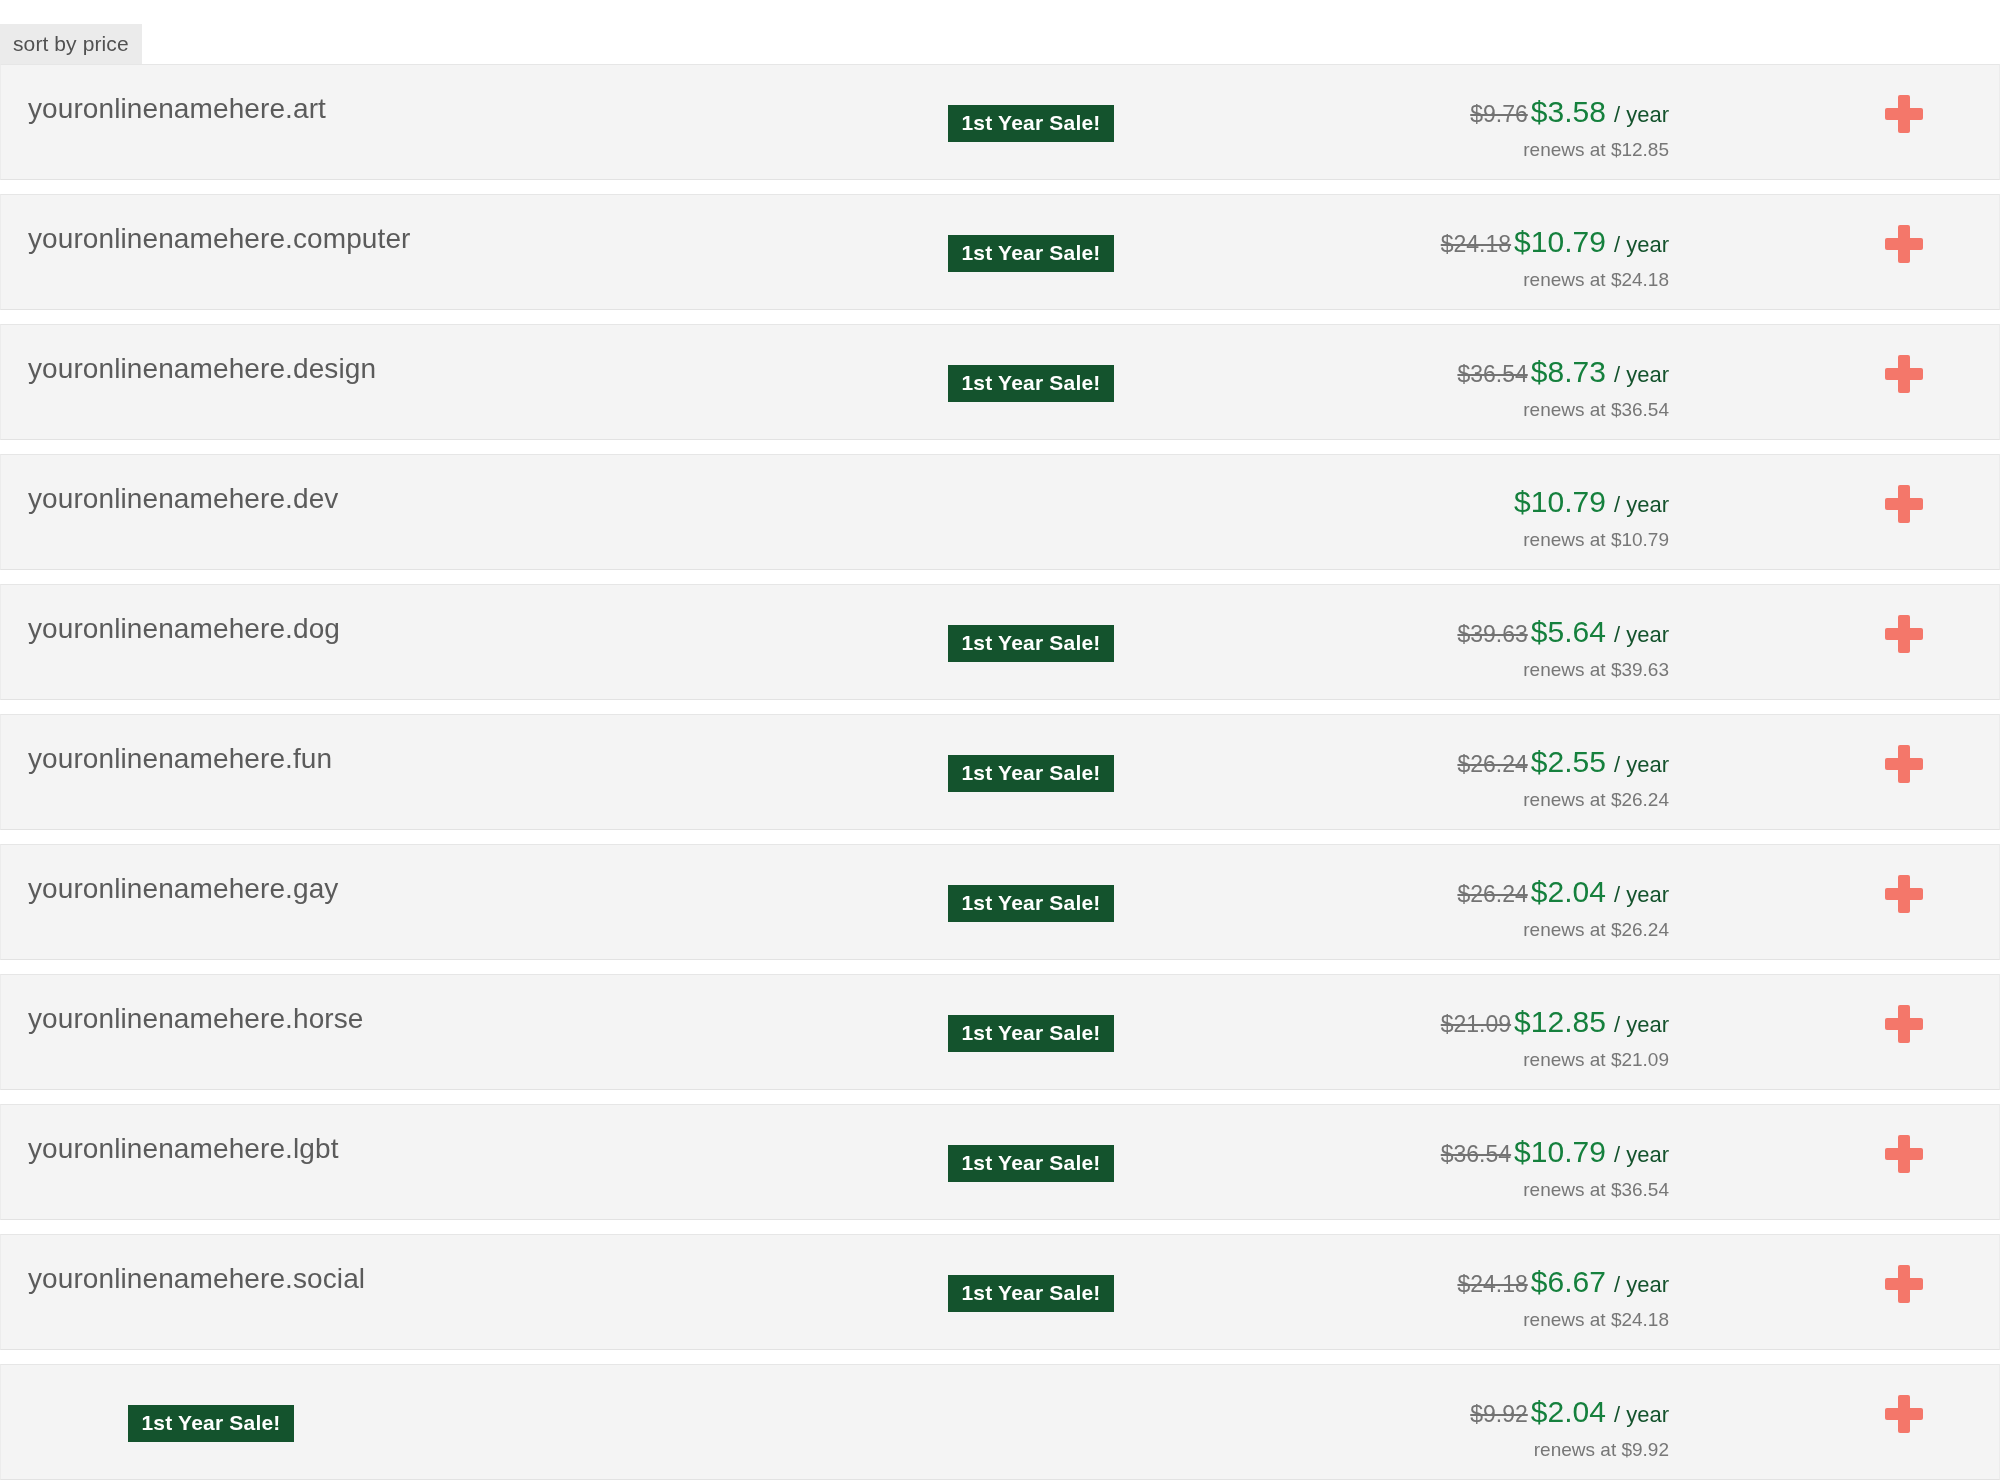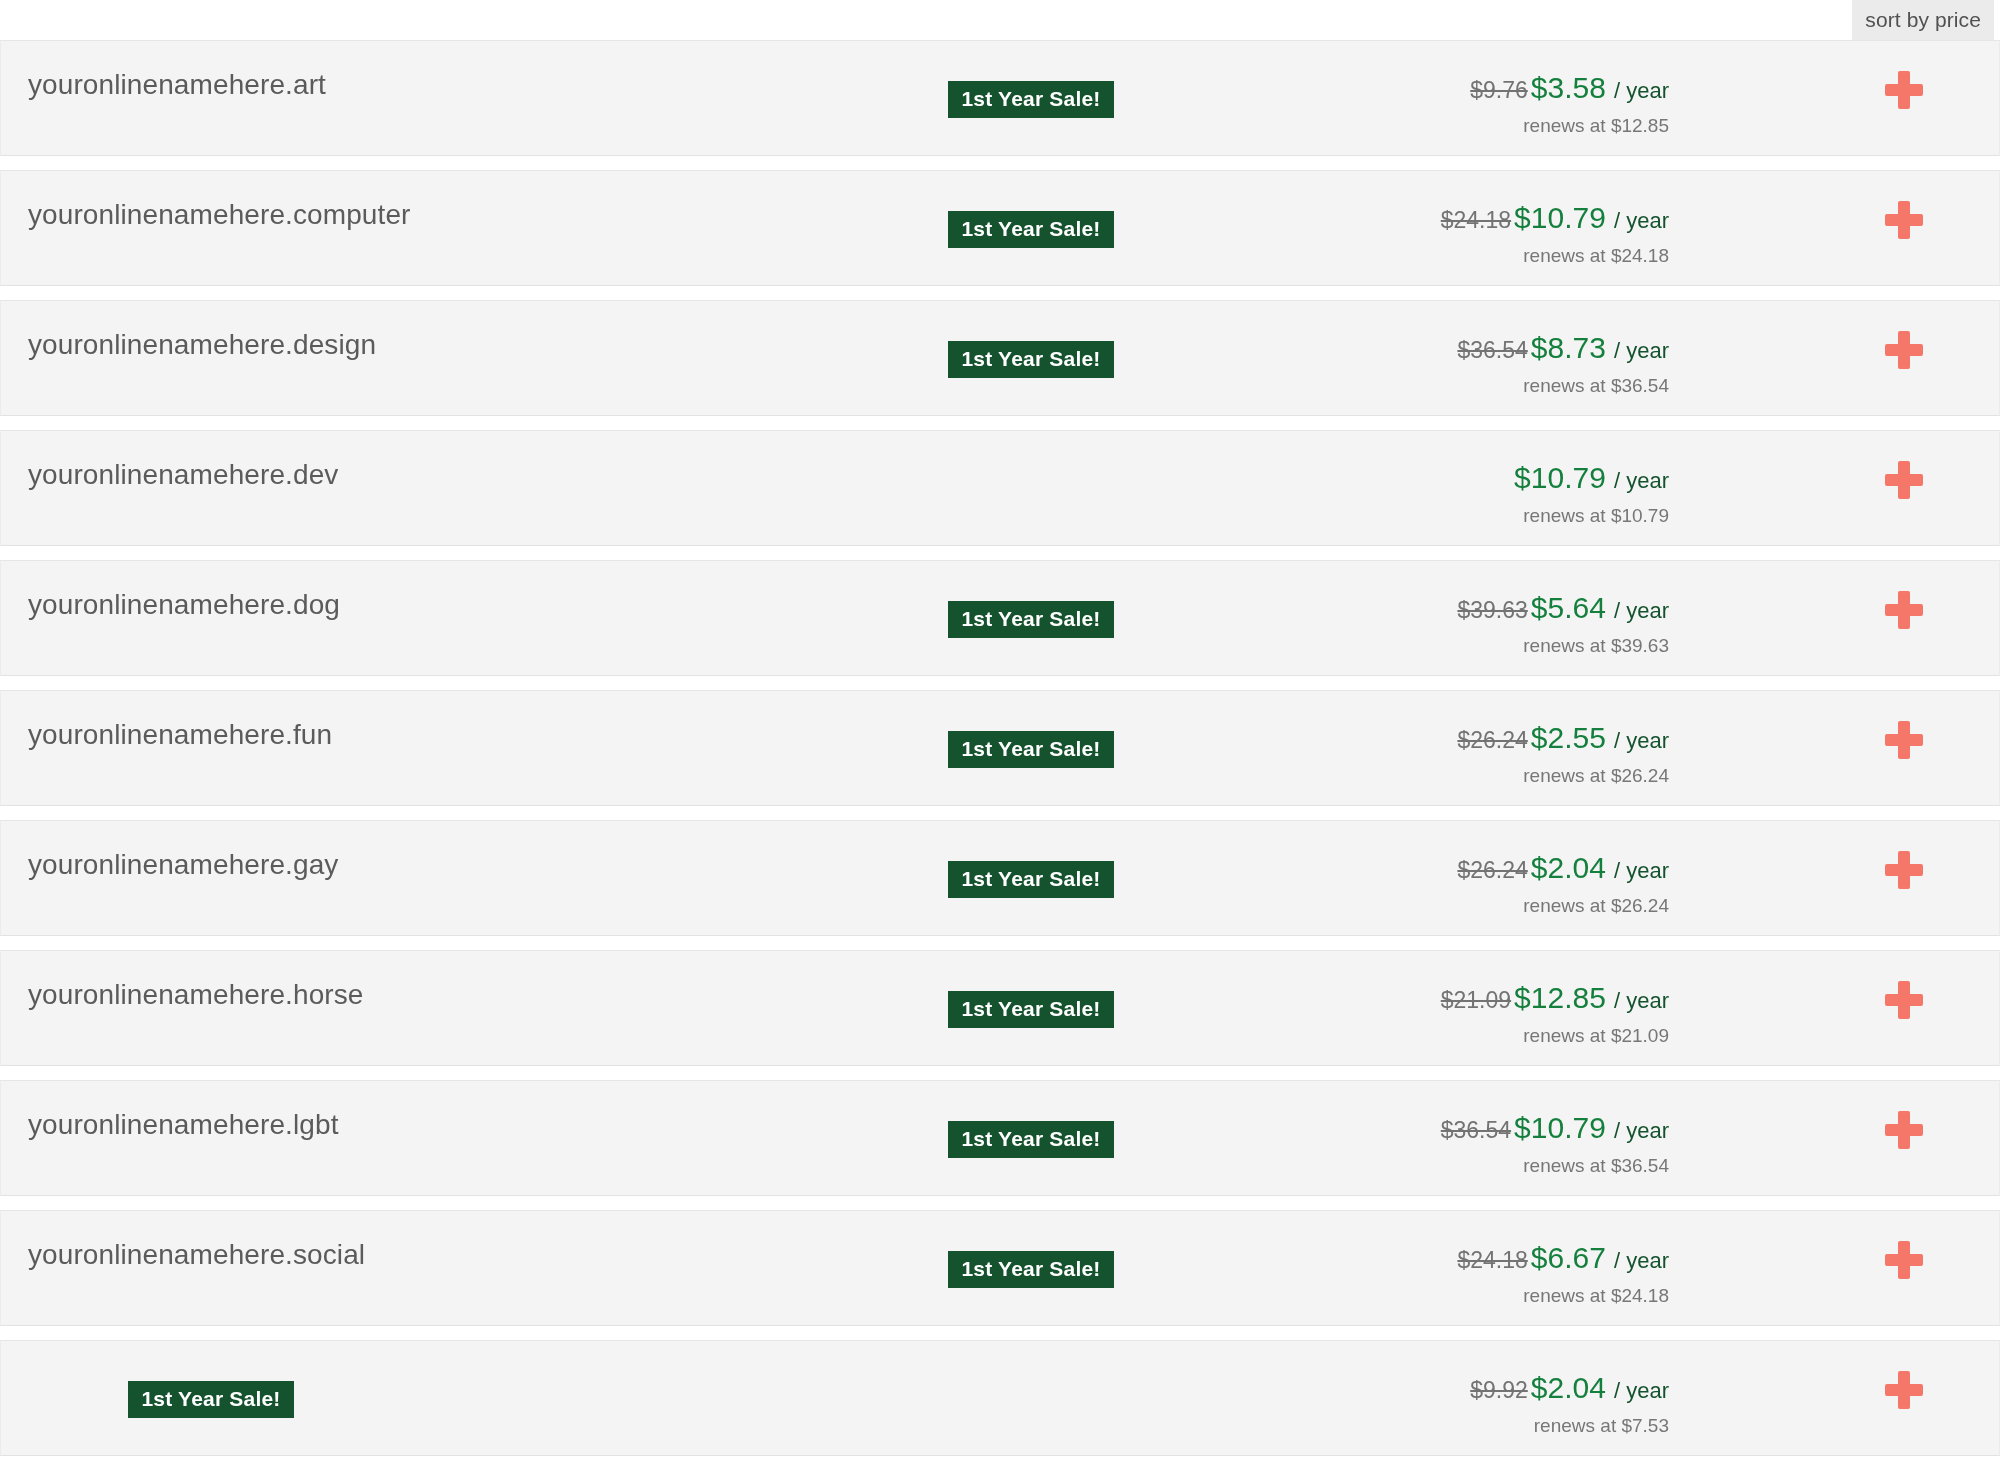--- a/index.html
+++ b/index.html
@@ -20,24 +20,25 @@
     height: 1483px;
     position: relative;
     box-sizing: border-box;
     background: #ffffff;
   }
 
   
   .sort-bar {
     height: 40px;
     display: flex;
-    justify-content: flex-end;
+    justify-content: flex-start;
     align-items: flex-start;
     padding-right: 6px;
     box-sizing: border-box;
+    margin-top: 24px;
   }
   .sort-button {
     background: #ebebeb;
     color: #515151;
     font-size: 21px;
     line-height: 1;
     padding: 9px 13px 10px 13px;
     border: none;
     border-radius: 0;
     cursor: pointer;
@@ -391,21 +392,21 @@
     </div>
   </div>
       <div class="result-row">
     <div class="badge-cell">
       <span class="sale-badge">1st Year Sale!</span>
     </div>
     <div class="price-cell">
       <div class="price-line">
         <span class="price-old">$9.92</span><span class="price-new">$2.04</span><span class="price-period"> / year</span>
       </div>
-      <div class="renew-line">renews at $7.53</div>
+      <div class="renew-line">renews at $9.92</div>
     </div>
     <div class="add-cell">
       <button class="add-button">
         <span class="bar-h"></span>
         <span class="bar-v"></span>
       </button>
     </div>
   </div>
     </div>
 

